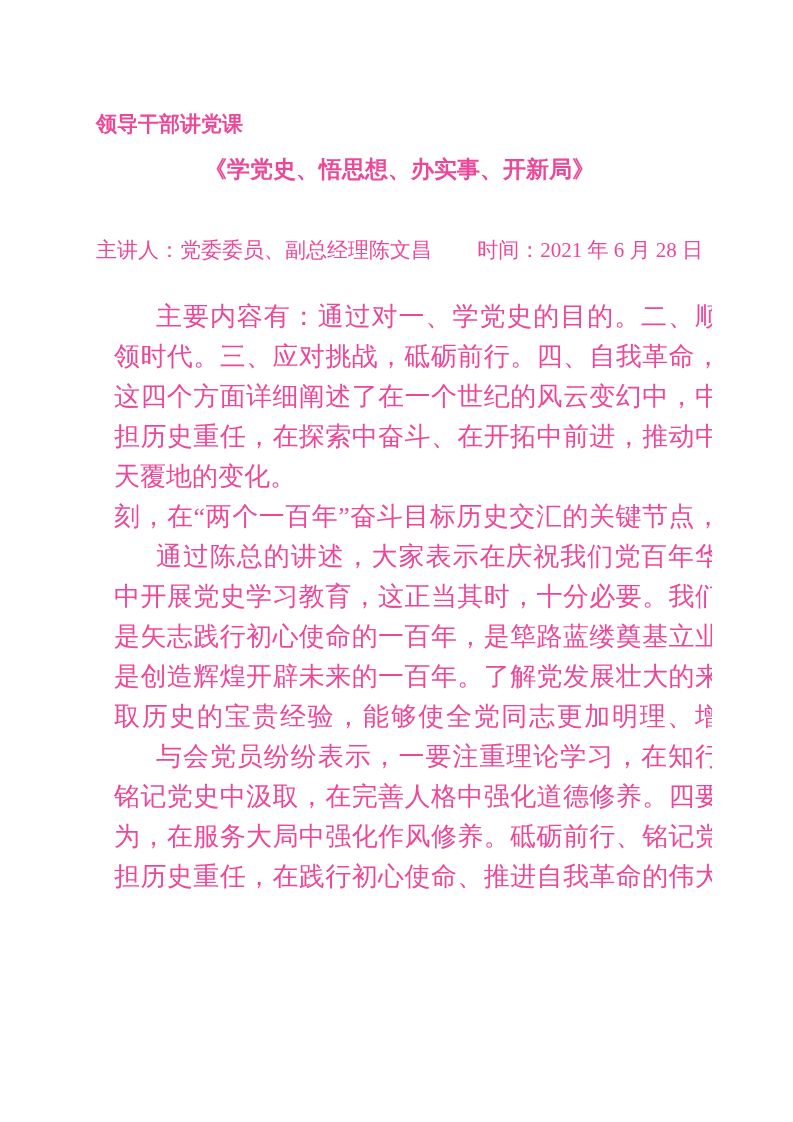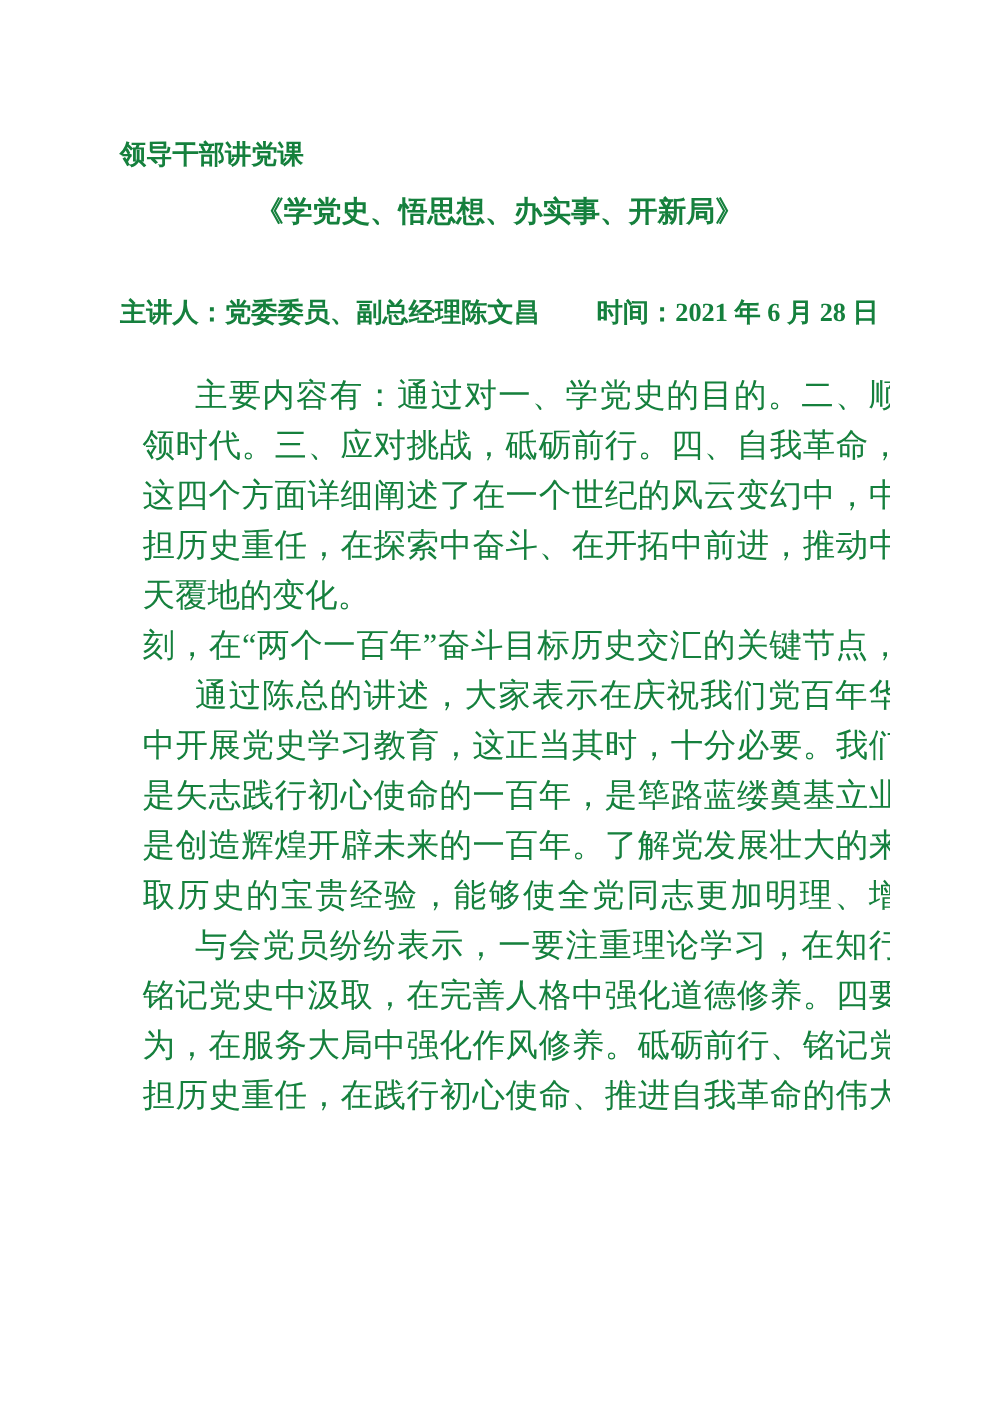--- a/index.html
+++ b/index.html
@@ -5,21 +5,21 @@
   html, body {
     margin: 0;
     padding: 0;
     background: #ffffff;
   }
   .page {
     position: relative;
     width: 712px;
     height: 1122px;
     background: #ffffff;
-    color: #15803d;
+    color: #ec4899;
     overflow: hidden;
   }
   .header-label {
     position: absolute;
     left: 96px;
     top: 110px;
     font-family: "Liberation Sans", "DejaVu Sans", sans-serif;
     font-weight: 700;
     font-size: 21px;
     line-height: 28px;
@@ -39,21 +39,21 @@
     white-space: nowrap;
   }
   .meta-line {
     position: absolute;
     left: 96px;
     top: 235px;
     width: 607px;
     display: flex;
     justify-content: space-between;
     font-family: "Liberation Serif", "DejaVu Serif", serif;
-    font-weight: 700;
+    font-weight: 400;
     font-size: 21px;
     line-height: 30px;
     white-space: nowrap;
   }
   .doc-body {
     position: absolute;
     left: 100px;
     top: 297px;
     width: 607px;
     font-family: "Liberation Serif", "DejaVu Serif", serif;

